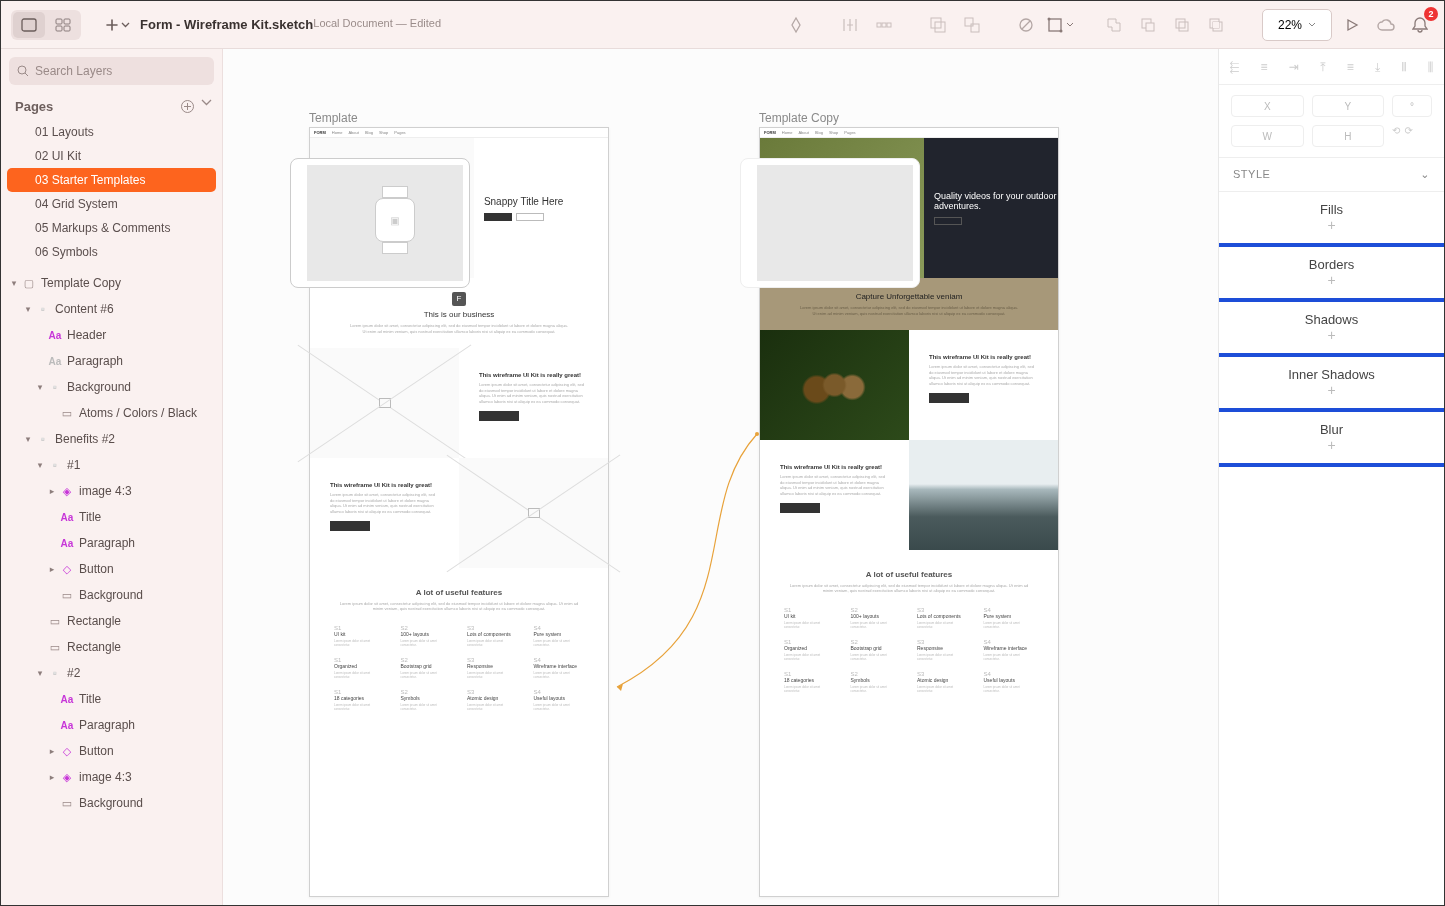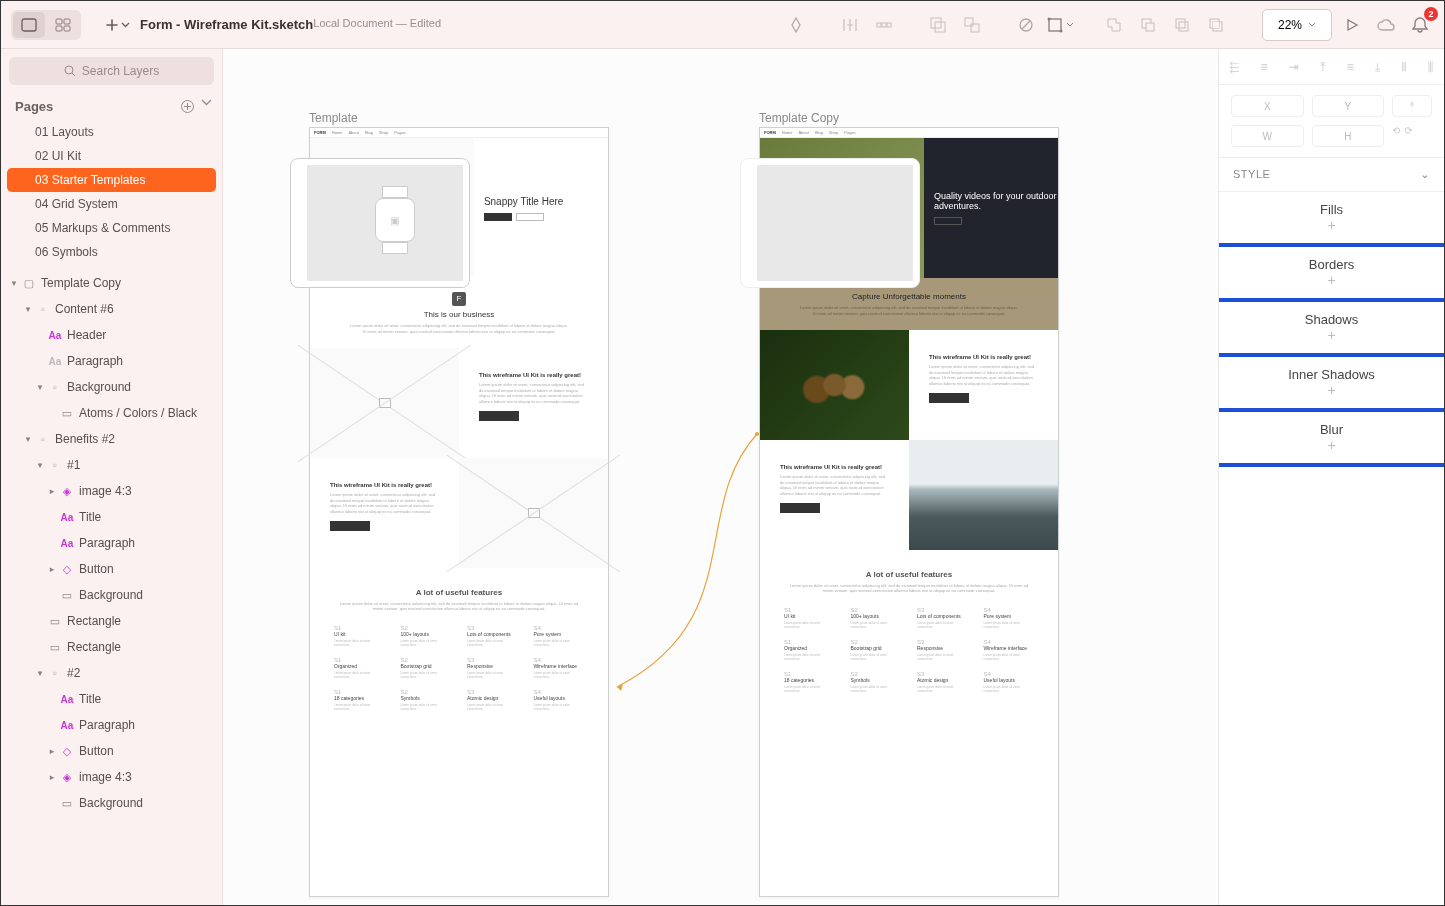--- a/index.html
+++ b/index.html
@@ -12,21 +12,21 @@
 .title-block { display: flex; flex-direction: row; margin-left: 4px; flex: 0 0 auto; }
 .title-block .t1 { font-size: 13px; font-weight: 600; color: #3a3230; }
 .title-block .t2 { font-size: 11px; color: #9a8c8a; }
 .tb-spacer { flex: 1; }
 .add-btn { display: flex; align-items: center; gap: 2px; margin-left: 18px; cursor: pointer; color: #6b5d5b; }
 .zoom-sel { width: 70px; height: 32px; border: 1px solid #d9cac8; border-radius: 5px; background: #fff; font-size: 12px; text-align: center; line-height: 24px; margin-left: 6px; cursor: pointer; display: flex; align-items: center; justify-content: center; gap: 6px; }
 .notif { position: relative; }
 .notif .badge { position: absolute; top: -4px; right: -4px; background: #e33; color: #fff; font-size: 9px; width: 14px; height: 14px; border-radius: 7px; text-align: center; line-height: 14px; font-weight: 600; }
 .body { flex: 1; display: flex; overflow: hidden; }
 .sidebar { width: 222px; background: #faf1f0; display: flex; flex-direction: column; border-right: 1px solid #ecdfde; }
-.search-box { margin: 8px; height: 28px; background: #eee0df; border-radius: 6px; display: flex; align-items: center; padding: 0 8px; gap: 6px; color: #9a8a88; font-size: 12px; justify-content: center; }
+.search-box { margin: 8px; height: 28px; background: #eee0df; border-radius: 6px; display: flex; align-items: center; padding: 0 8px; gap: 6px; color: #9a8a88; font-size: 12px; }
 .pages-head { display: flex; align-items: center; justify-content: space-between; padding: 6px 10px 6px 14px; font-size: 13px; font-weight: 600; color: #6d5f5d; }
 .pages-head .right { display: flex; gap: 6px; color: #9a8a88; font-size: 13px; }
 .page-item { padding: 5px 14px 5px 28px; font-size: 12px; color: #5b4f4e; cursor: pointer; border-radius: 5px; margin: 0 6px; }
 .page-item.active { background: #fd641e; color: #fff; }
 .layer-tree { flex: 1; overflow-y: auto; font-size: 12px; padding: 6px 0; }
 .layer-row { display: flex; align-items: center; height: 26px; padding-right: 8px; cursor: pointer; color: #5a4e4c; }
 .disclosure { width: 14px; text-align: center; color: #8d7e7c; font-size: 9px; }
 .li-icon { width: 16px; text-align: center; margin-right: 4px; font-size: 11px; }
 .ico-aa { color: #c736d8; font-weight: 700; font-size: 10px; }
 .ico-sym { color: #c736d8; }
@@ -487,21 +487,21 @@
             </div>
         </div>
         <div class="hero-right" style="background:#21242d">
           <div class="ht">Quality videos for your outdoor adventures.</div>
           <div class="btns">
               <div class="mini-btn" style="border:1px solid #555"></div>
             </div>
         </div>
       </div>
       <div class="content-block beige">
-        <h4 style="color:#222">Capture Unforgettable moments</h4>
+        <h4 style="color:#222">Capture Unforgettable veniam</h4>
         <p style="color:#6a5f48">Lorem ipsum dolor sit amet, consectetur adipiscing elit, sed do eiusmod tempor incididunt ut labore et dolore magna aliqua. Ut enim ad minim veniam, quis nostrud exercitation ullamco laboris nisi ut aliquip ex ea commodo consequat.</p>
       </div>
       <div class="split-row">
         <div class="photo-green"></div>
         <div class="text-col"><h5>This wireframe UI Kit is really great!</h5><p>Lorem ipsum dolor sit amet, consectetur adipiscing elit, sed do eiusmod tempor incididunt ut labore et dolore magna aliqua. Ut enim ad minim veniam, quis nostrud exercitation ullamco laboris nisi ut aliquip ex ea commodo consequat.</p><div class="cta"></div></div>
       </div>
       <div class="split-row">
         <div class="text-col"><h5>This wireframe UI Kit is really great!</h5><p>Lorem ipsum dolor sit amet, consectetur adipiscing elit, sed do eiusmod tempor incididunt ut labore et dolore magna aliqua. Ut enim ad minim veniam, quis nostrud exercitation ullamco laboris nisi ut aliquip ex ea commodo consequat.</p><div class="cta"></div></div>
         <div class="photo-mtn"></div>
       </div>

